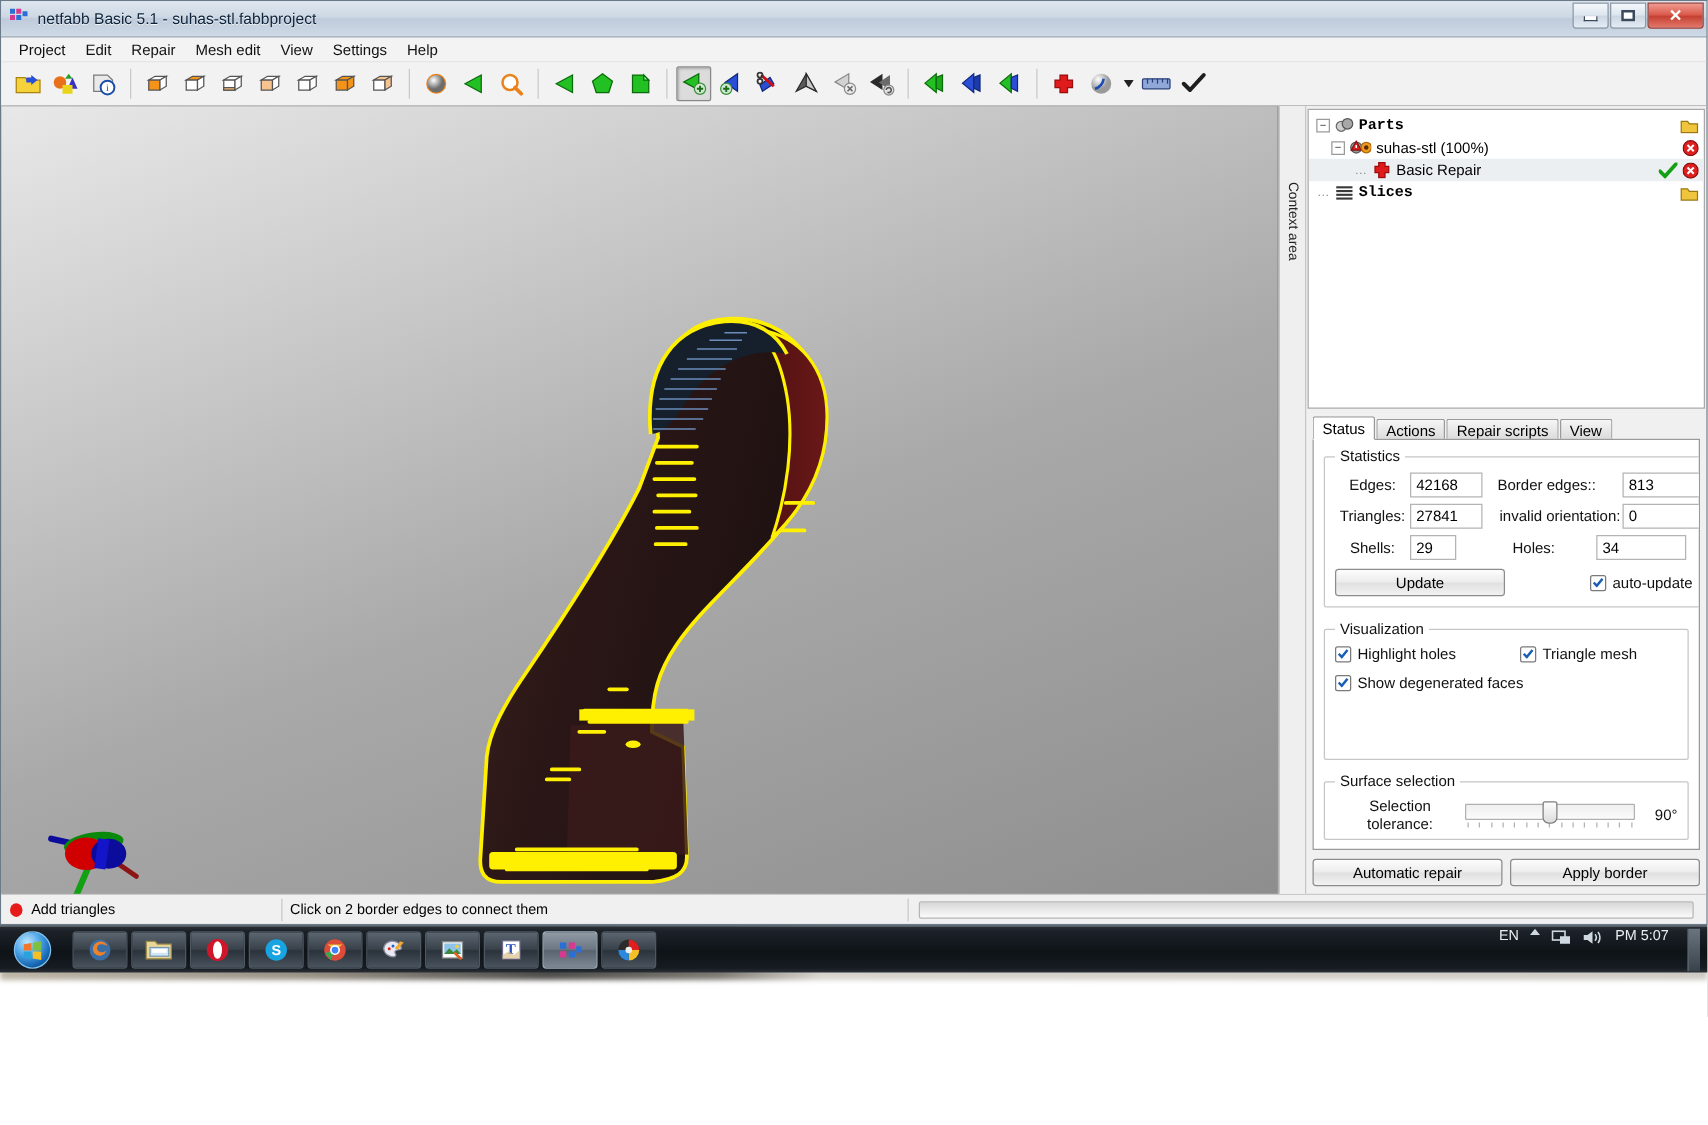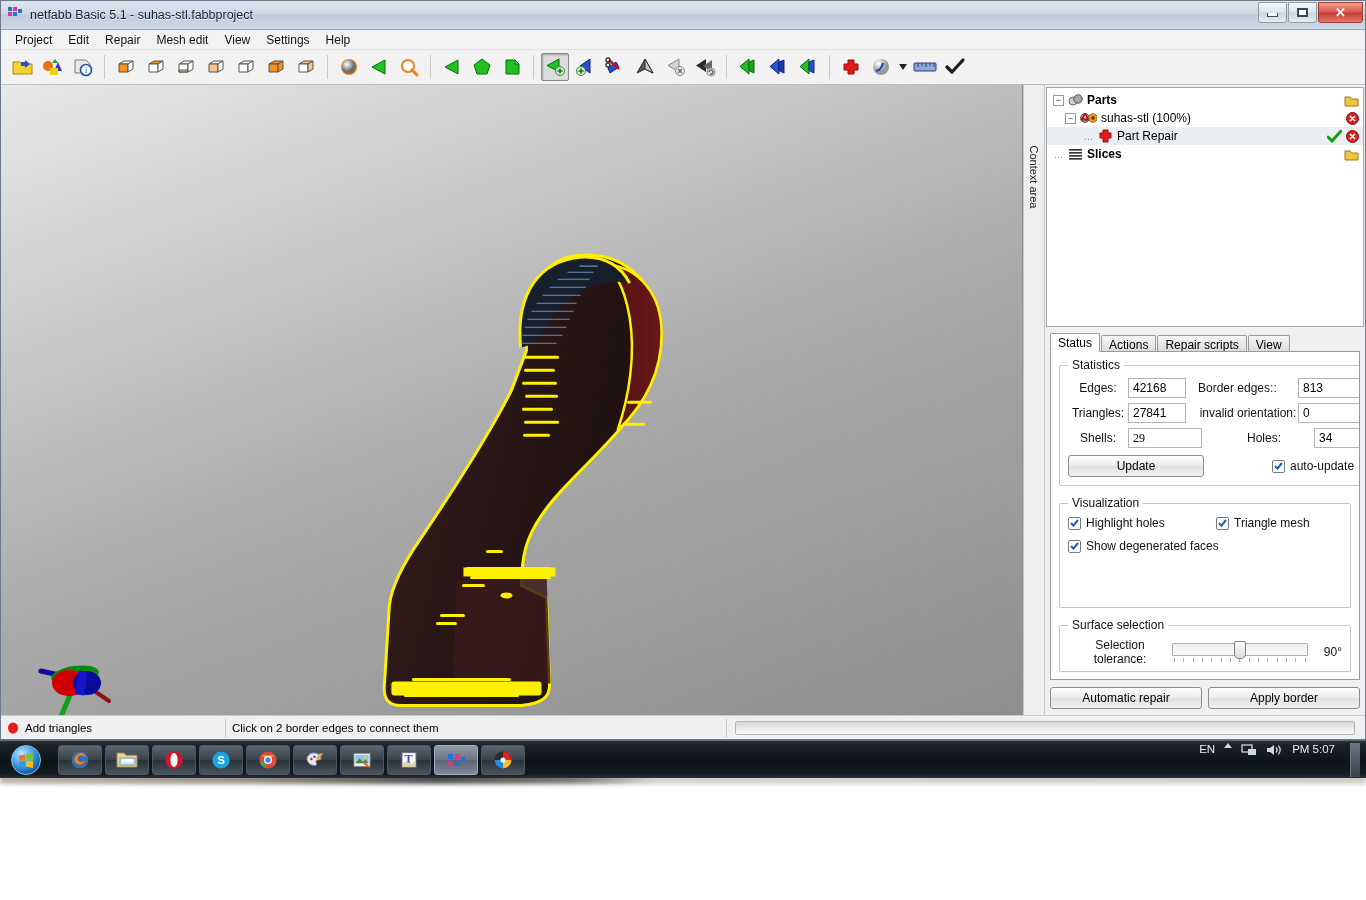--- a/index.html
+++ b/index.html
@@ -73,21 +73,21 @@
   
   #rightpanel { width:320px; flex:0 0 320px; background:#f0f0f0; display:flex; flex-direction:column; }
   #tree { height:240px; flex:0 0 240px; background:#fff; border:1px solid #a8a8a8; margin:2px 1px 0 1px;
           padding:3px 0 0 0; font-size:12px; position:relative; overflow:hidden; }
   .tnode { display:flex; align-items:center; height:18px; padding-left:6px; position:relative; }
   .tnode.sel { background:#eceff2; }
   .tnode .twist { width:11px; height:11px; border:1px solid #9a9a9a; background:#fff;
                   font-size:9px; line-height:9px; text-align:center; color:#333; margin-right:4px; flex:0 0 11px; }
   .tnode .dots { width:11px; margin-right:4px; flex:0 0 11px; text-align:center; color:#8a8a8a; font-size:10px; }
   .tnode .tlabel { margin-left:4px; }
-  .tnode .tlabel.bold { font-weight:bold; }
+  .tnode .tlabel.bold { font-weight:bold;font-family:Liberation Mono, monospace; }
   .tnode .ricons { position:absolute; right:4px; display:flex; align-items:center; gap:4px; }
   .ind1 { padding-left:18px; } .ind2 { padding-left:36px; }
   
   #tabstrip { display:flex; align-items:flex-end; height:19px; margin:6px 0 0 5px;text-align:center; }
   .tab { height:17px; padding:2px 7px 0 7px; font-size:12px; border:1px solid #9a9a9a;
          border-bottom:none; background:linear-gradient(to bottom,#f6f6f6,#dadada);
          border-radius:2px 2px 0 0; margin-right:1px; }
   .tab.active { height:19px; background:#fff; border-bottom:1px solid #fff; position:relative; z-index:2; }
   #tabbody { flex:1 1 auto; margin:0 5px 0 5px; background:#fff; border:1px solid #9a9a9a;
              padding:6px 8px 8px 8px; overflow:hidden; position:relative; top:-1px; }
@@ -505,21 +505,21 @@
                 <path d="M4 4l5 5M9 4l-5 5" stroke="#fff" stroke-width="1.6"></path>
               </svg>
           </span>
         </div>
 
         <div class="tnode ind2 sel">
           <span class="dots">…</span>
           <svg width="15" height="14">
               <path d="M5 1h5v3h3v5h-3v4H5V9H2V4h3z" fill="#e01b1b" stroke="#9a0d0d"></path>
             </svg>
-          <span class="tlabel">Part Repair</span>
+          <span class="tlabel">Basic Repair</span>
           <span class="ricons">
             <svg width="15" height="13">
                 <path d="M1 7l4 4L14 1" stroke="#14a014" stroke-width="3" fill="none" stroke-linecap="round"></path>
               </svg>
             <svg width="13" height="13">
                 <circle cx="6.5" cy="6.5" r="6" fill="#e02020" stroke="#8a0d0d"></circle>
                 <path d="M4 4l5 5M9 4l-5 5" stroke="#fff" stroke-width="1.6"></path>
               </svg>
           </span>
         </div>
@@ -561,21 +561,21 @@
             <input class="finput" style="width: 72px;" readonly="" value="813">
           </div>
           <div class="field">
             <span class="flabel" style="width:60px">Triangles:</span>
             <input class="finput" style="width: 58px;" readonly="" value="27841">
             <span class="flabel" style="width:100px;margin-left:12px">invalid orientation:</span>
             <input class="finput" style="width: 72px;" readonly="" value="0">
           </div>
           <div class="field">
             <span class="flabel" style="width:60px">Shells:</span>
-            <input class="finput" style="width: 74px; font-family: Liberation Serif, serif;" readonly="" value="29">
+            <input class="finput" style="width: 37px;" readonly="" value="29">
             <span class="flabel" style="width:100px;margin-left:12px">Holes:</span>
             <input class="finput" style="width: 72px;" readonly="" value="34">
           </div>
           <div class="field" style="margin-top:7px;margin-bottom:0">
             <div class="btn" style="width:136px">Update</div>
             <div style="display:flex;align-items:center;margin-left:68px">
               <span class="cbx">
                 <svg width="9" height="8" viewBox="0 0 9 8">
                     <path d="M1 4l2.4 2.6L8 1" stroke="#1a5fb4" stroke-width="2" fill="none"></path>
                   </svg>

